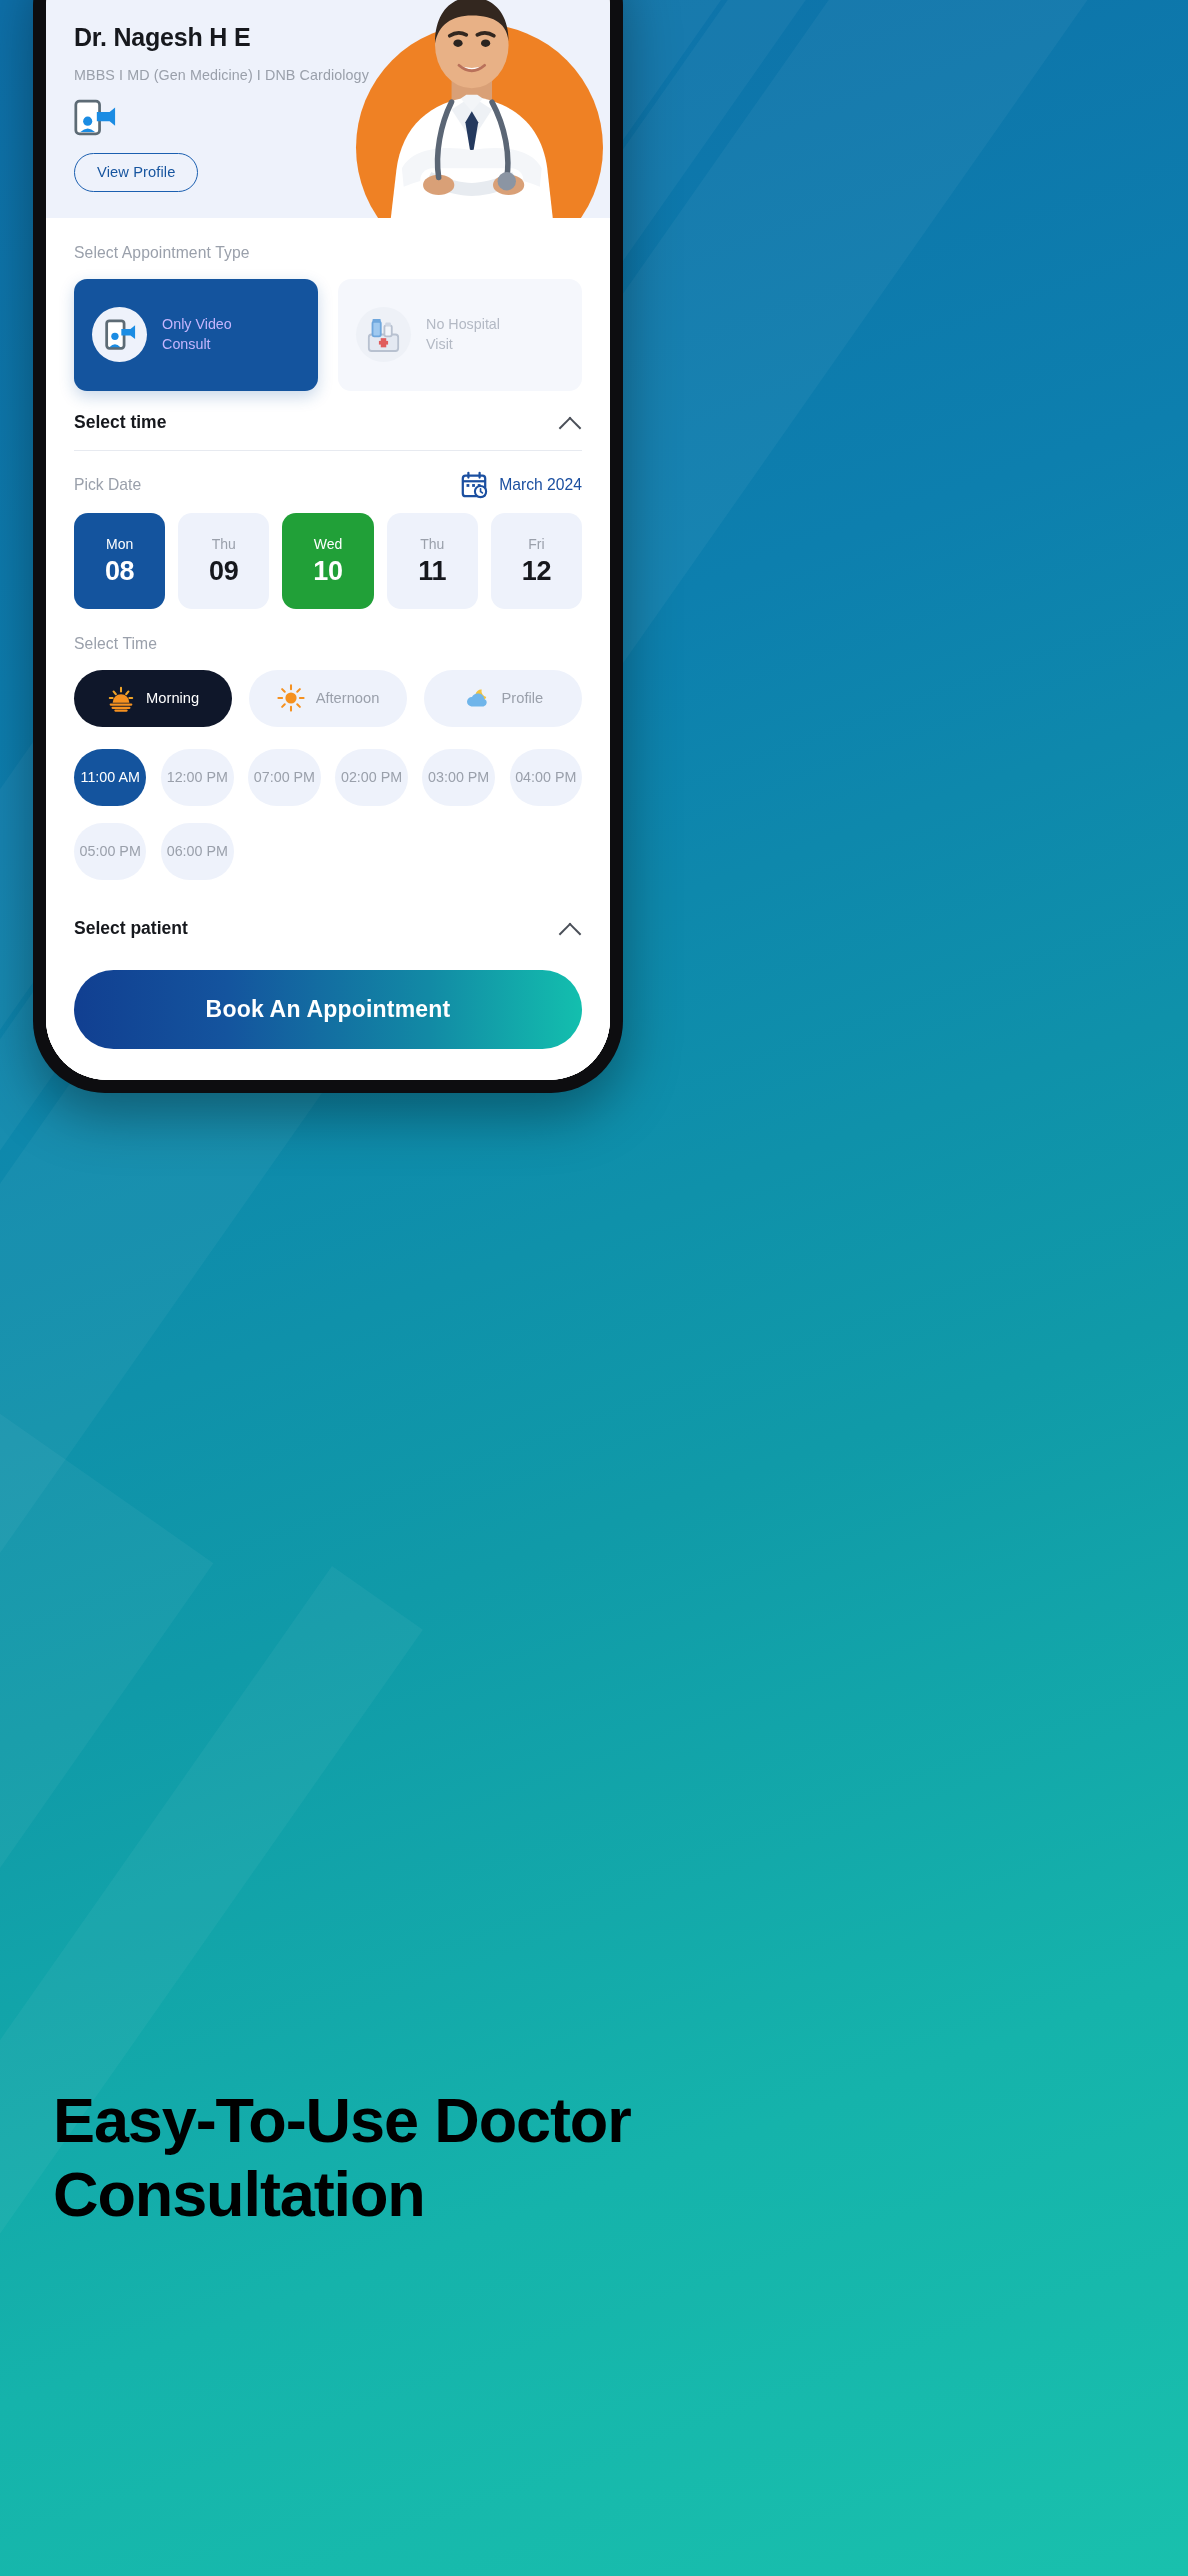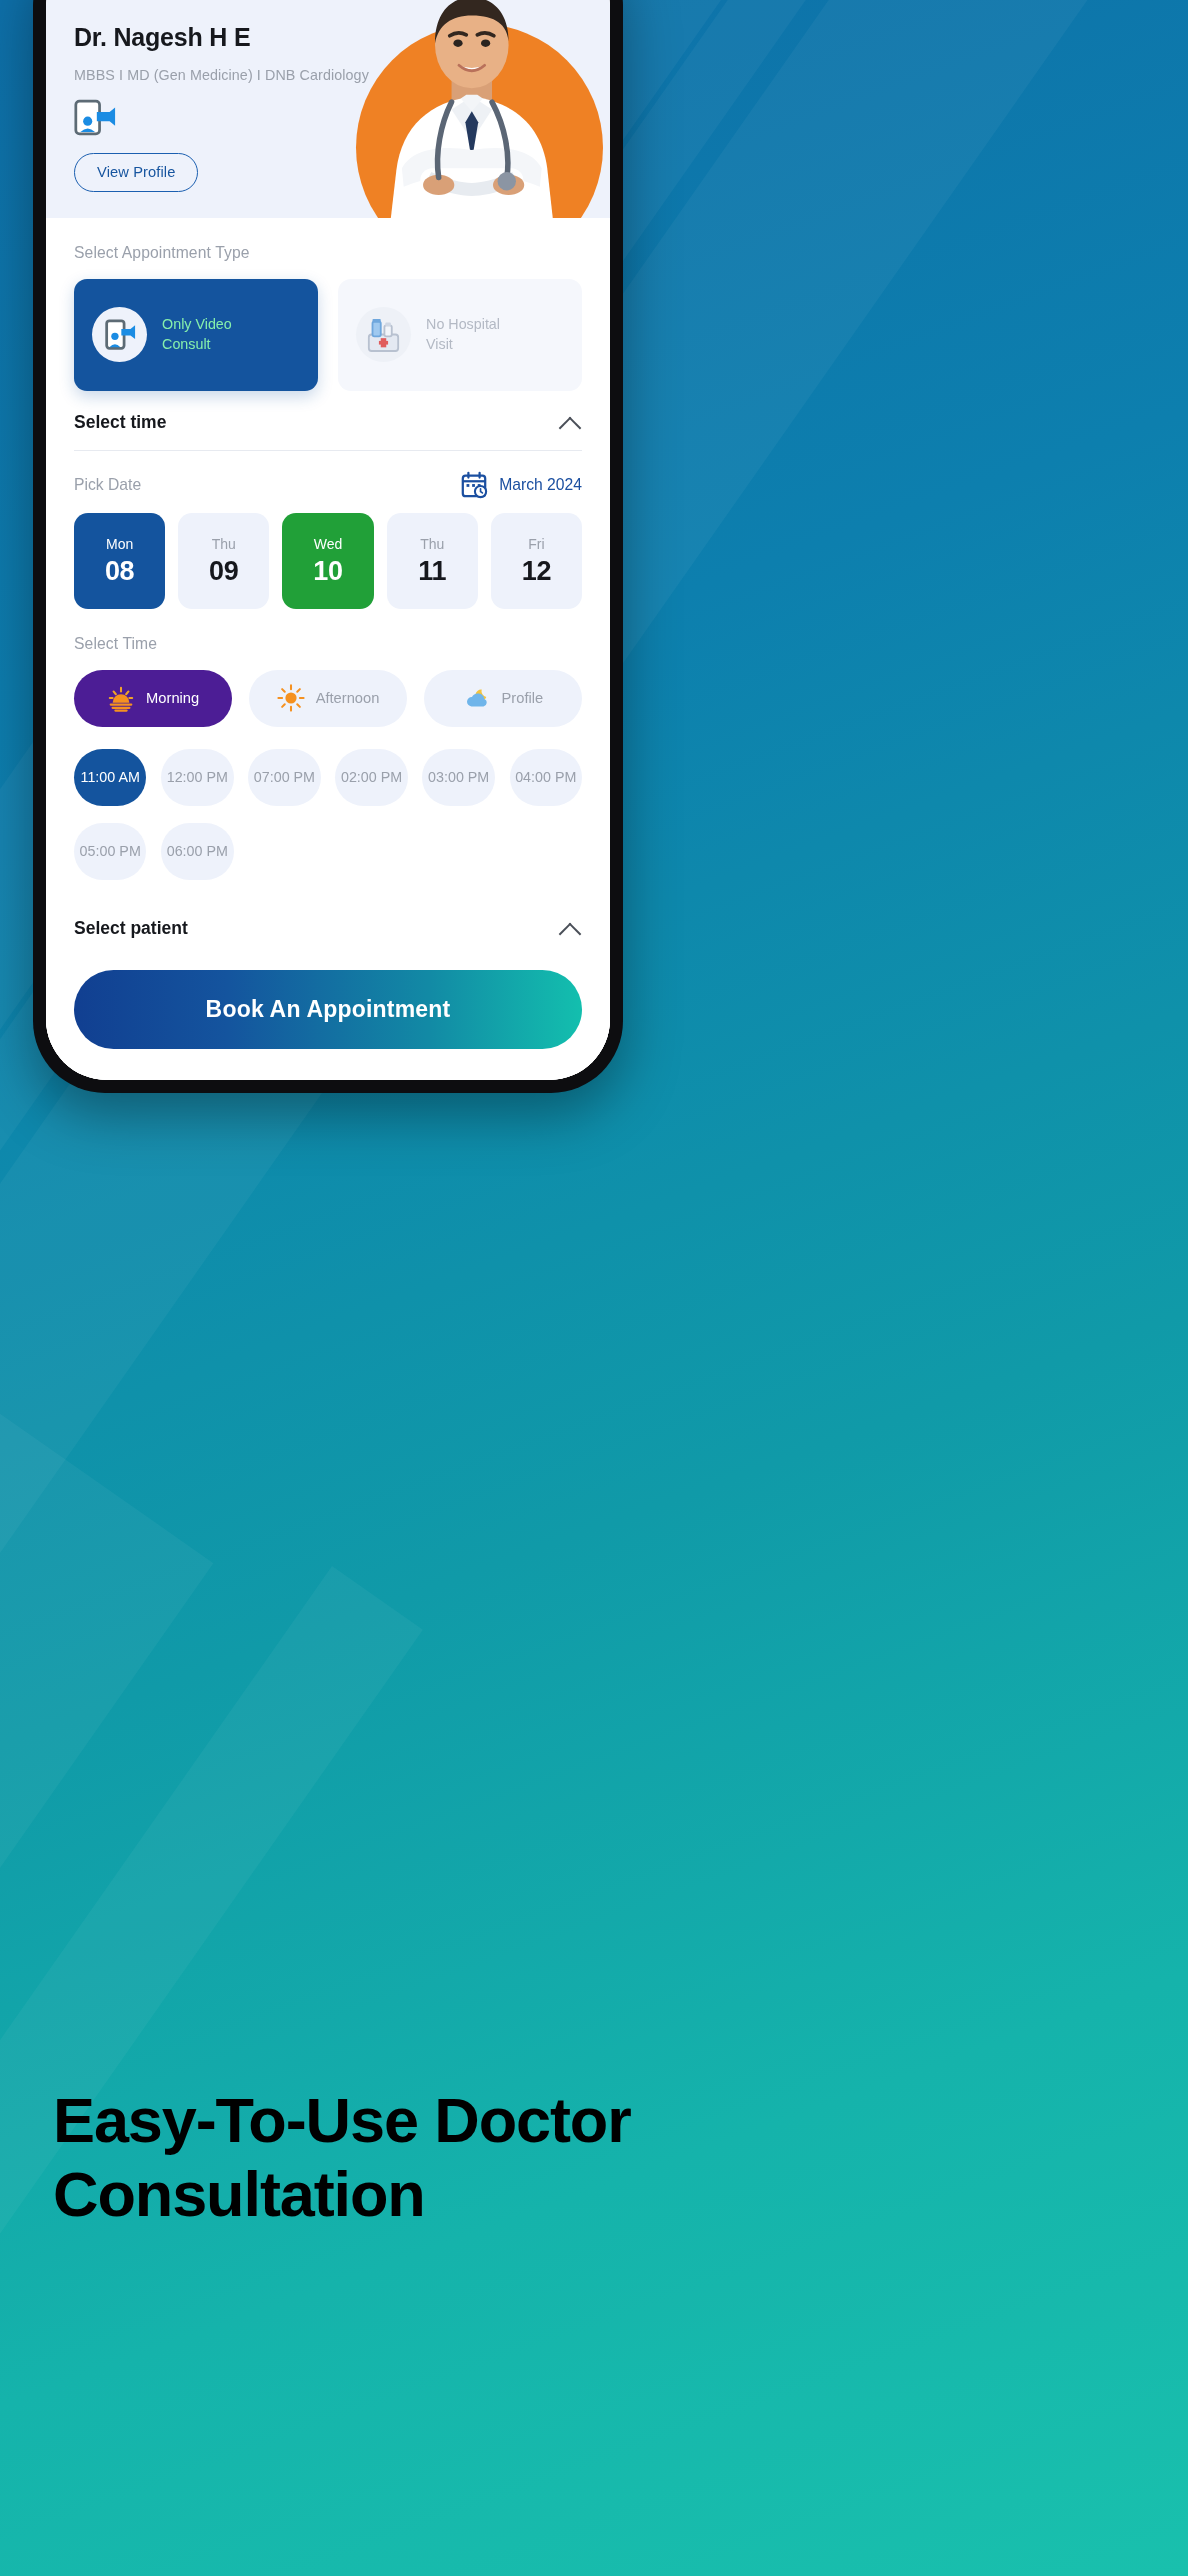--- a/index.html
+++ b/index.html
@@ -131,21 +131,21 @@
     padding: 0 18.4px;
   }
   .appt-card.active { background: #14549e; box-shadow: 0 5.5px 14.7px rgba(20,84,158,0.22); }
   .appt-card.inactive { background: #f5f7fc; }
   .appt-ico {
     width: 55px; height: 55px; border-radius: 50%;
     background: #eef2fb; flex: none; position: relative;
   }
   .appt-card.inactive .appt-ico { background: #eef1f7; }
   .appt-label { font-size: 14.3px; line-height: 1.35; }
-  .appt-card.active .appt-label { color: #86efac; }
+  .appt-card.active .appt-label { color: #c4b5fd; }
   .appt-card.inactive .appt-label { color: #b3b9c4; }
 
   
   .pick-row {
     display: flex; align-items: center; justify-content: space-between;
     margin: 20px 0 14.7px 0;
   }
   .pick-label { font-size: 15.7px; color: #9aa0ab; }
   .month-box { display: flex; align-items: center; gap: 11px; }
   .month-text { font-size: 15.7px; color: #1b4fa0; }
@@ -164,21 +164,21 @@
   .date-card.sel-blue .date-dow, .date-card.sel-green .date-dow { color: #ffffff; }
   .date-card.sel-blue .date-num, .date-card.sel-green .date-num { color: #ffffff; }
 
   
   .part-row { display: flex; gap: 16.6px; margin-bottom: 22px; }
   .part-pill {
     flex: 1 1 0; height: 57px; border-radius: 28.6px;
     display: flex; align-items: center; justify-content: center; gap: 11px;
     background: #eef2fb; font-size: 14.7px; color: #9aa0ab;
   }
-  .part-pill.active { background: #4c1d95; color: #ffffff; }
+  .part-pill.active { background: #0f172a; color: #ffffff; }
   .part-ico { width: 28px; height: 28px; position: relative; flex: none; }
 
   
   .slot-grid { display: grid; grid-template-columns: repeat(6, 1fr); gap: 16.6px 14.7px; margin-bottom: 24px; }
   .slot {
     height: 57px; border-radius: 28.6px;
     display: flex; align-items: center; justify-content: center;
     background: #eef2fb; color: #9aa0ab; font-size: 14.3px;
   }
   .slot.active { background: #14549e; color: #ffffff; }

